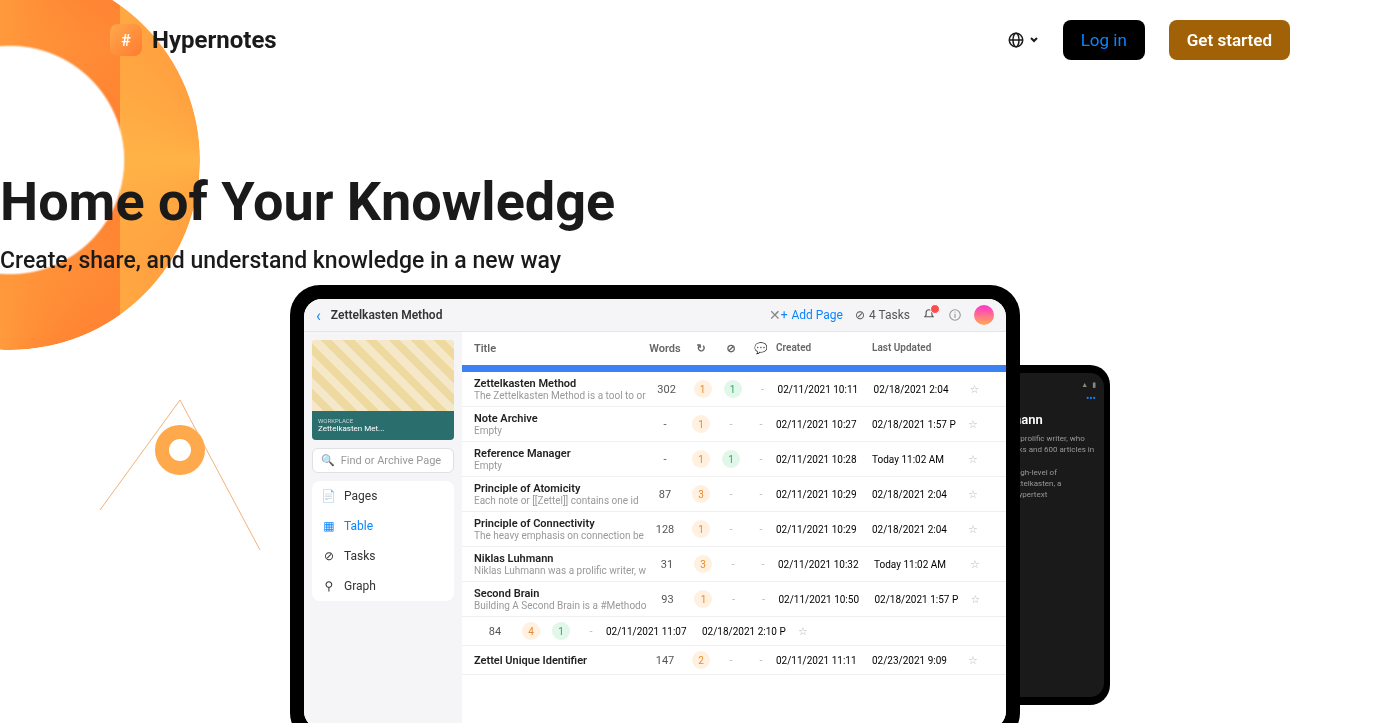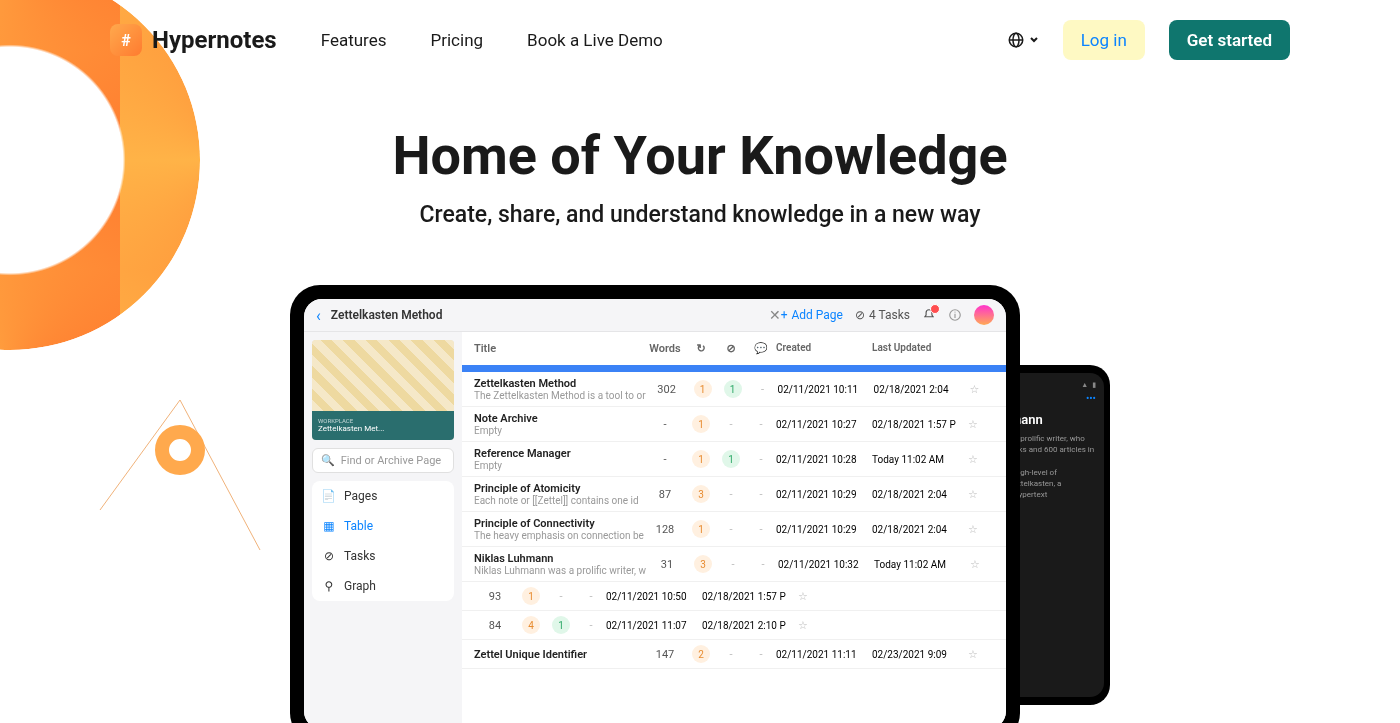--- a/index.html
+++ b/index.html
@@ -5,23 +5,23 @@
 *{box-sizing:border-box;margin:0;padding:0;font-family:-apple-system,BlinkMacSystemFont,"Segoe UI",Roboto,sans-serif}
 body{width:1400px;height:723px;background:#fff;overflow:hidden;position:relative}
 .nav{display:flex;align-items:center;padding:20px 110px;position:relative;z-index:10}
 .logo{display:flex;align-items:center;gap:10px}
 .logo-icon{width:32px;height:32px;border-radius:8px;background:linear-gradient(135deg,#ffa94d,#ff7b2f);display:flex;align-items:center;justify-content:center;color:#fff;font-weight:bold;font-size:16px}
 .logo-text{font-size:24px;font-weight:700;color:#1a1a1a}
 .nav-links{display:flex;gap:44px;margin-left:44px}
 .nav-link{font-size:17px;color:#1a1a1a;cursor:pointer}
 .nav-right{margin-left:auto;display:flex;align-items:center;gap:24px}
 .globe{display:flex;align-items:center;gap:4px;cursor:pointer}
-.login{color:#0b84ff;font-size:17px;background:#fef9c3;padding:10px 18px;border-radius:8px;cursor:pointer}
-.cta{background:#0f766e;color:#fff;font-size:17px;font-weight:600;padding:10px 18px;border-radius:8px;cursor:pointer}
-.hero{text-align:center;margin-top:44px;position:relative;z-index:10}
+.login{color:#0b84ff;font-size:17px;background:#000000;padding:10px 18px;border-radius:8px;cursor:pointer}
+.cta{background:#a16207;color:#fff;font-size:17px;font-weight:600;padding:10px 18px;border-radius:8px;cursor:pointer}
+.hero{margin-top:90px;position:relative;z-index:10}
 .hero h1{font-size:54px;font-weight:700;color:#1a1a1a}
 .hero p{font-size:23px;color:#1a1a1a;margin-top:14px;font-weight:500}
 .ring-big{position:absolute;width:380px;height:380px;border-radius:50%;border:80px solid;border-color:transparent;background:conic-gradient(from 90deg,#ff7b2f,#ffb347,#ff7b2f);-webkit-mask:radial-gradient(circle,transparent 42%,#000 43%);mask:radial-gradient(circle,transparent 42%,#000 43%);top:-30px;left:-180px}
 .ring-small{position:absolute;width:50px;height:50px;border-radius:50%;border:14px solid #ffa94d;top:425px;left:155px}
 .lines{position:absolute;top:370px;left:80px;width:200px;height:200px;pointer-events:none}
 .devices{position:absolute;top:285px;left:50%;transform:translateX(-50%);display:flex;align-items:flex-start}
 .tablet{width:730px;background:#000;border-radius:30px;padding:14px;position:relative;z-index:2}
 .tablet-inner{background:#f5f5f7;border-radius:18px;overflow:hidden;height:430px;display:flex;flex-direction:column}
 .status-bar{display:flex;justify-content:space-between;padding:4px 18px;font-size:10px;color:#555;background:#f5f5f7}
 .topbar{display:flex;align-items:center;padding:6px 12px;background:#f5f5f7;border-bottom:1px solid #e5e5e7}
@@ -77,25 +77,20 @@
     <line x1="100" y1="30" x2="20" y2="140" stroke="#f0b27a" stroke-width="1"></line>
     <line x1="100" y1="30" x2="180" y2="180" stroke="#f0b27a" stroke-width="1"></line>
   </svg>
 <div class="ring-small"></div>
 
 <nav class="nav">
   <div class="logo">
     <div class="logo-icon">#</div>
     <div class="logo-text">Hypernotes</div>
   </div>
-  <div class="nav-links">
-    <div class="nav-link">Features</div>
-    <div class="nav-link">Pricing</div>
-    <div class="nav-link">Book a Live Demo</div>
-  </div>
   <div class="nav-right">
     <div class="globe">
       <svg width="18" height="18" viewBox="0 0 24 24">
           <circle cx="12" cy="12" r="9" fill="none" stroke="#1a1a1a" stroke-width="2"></circle>
           <ellipse cx="12" cy="12" rx="4" ry="9" fill="none" stroke="#1a1a1a" stroke-width="2"></ellipse>
           <line x1="3" y1="12" x2="21" y2="12" stroke="#1a1a1a" stroke-width="2"></line>
         </svg>
       <svg width="10" height="10" viewBox="0 0 10 10">
           <path d="M2 3l3 3 3-3" fill="none" stroke="#1a1a1a" stroke-width="2"></path>
         </svg>
@@ -256,20 +251,24 @@
                 </div>
     <div class="col-words">31</div>
     <div class="col-icon"><span class="badge orange">3</span></div>
     <div class="col-icon"><span class="dash">-</span></div>
     <div class="col-icon"><span class="dash">-</span></div>
     <div class="col-date">02/11/2021 10:32</div>
     <div class="col-date">Today 11:02 AM</div>
     <div class="col-star star">☆</div>
               </div>
               <div class="row">
+    <div class="row-title col-title">
+                  <b>Second Brain</b>
+                  <span>Building A Second Brain is a #Methodo</span>
+                </div>
     <div class="col-words">93</div>
     <div class="col-icon"><span class="badge orange">1</span></div>
     <div class="col-icon"><span class="dash">-</span></div>
     <div class="col-icon"><span class="dash">-</span></div>
     <div class="col-date">02/11/2021 10:50</div>
     <div class="col-date">02/18/2021 1:57 P</div>
     <div class="col-star star">☆</div>
               </div>
               <div class="row">
     <div class="col-words">84</div>

